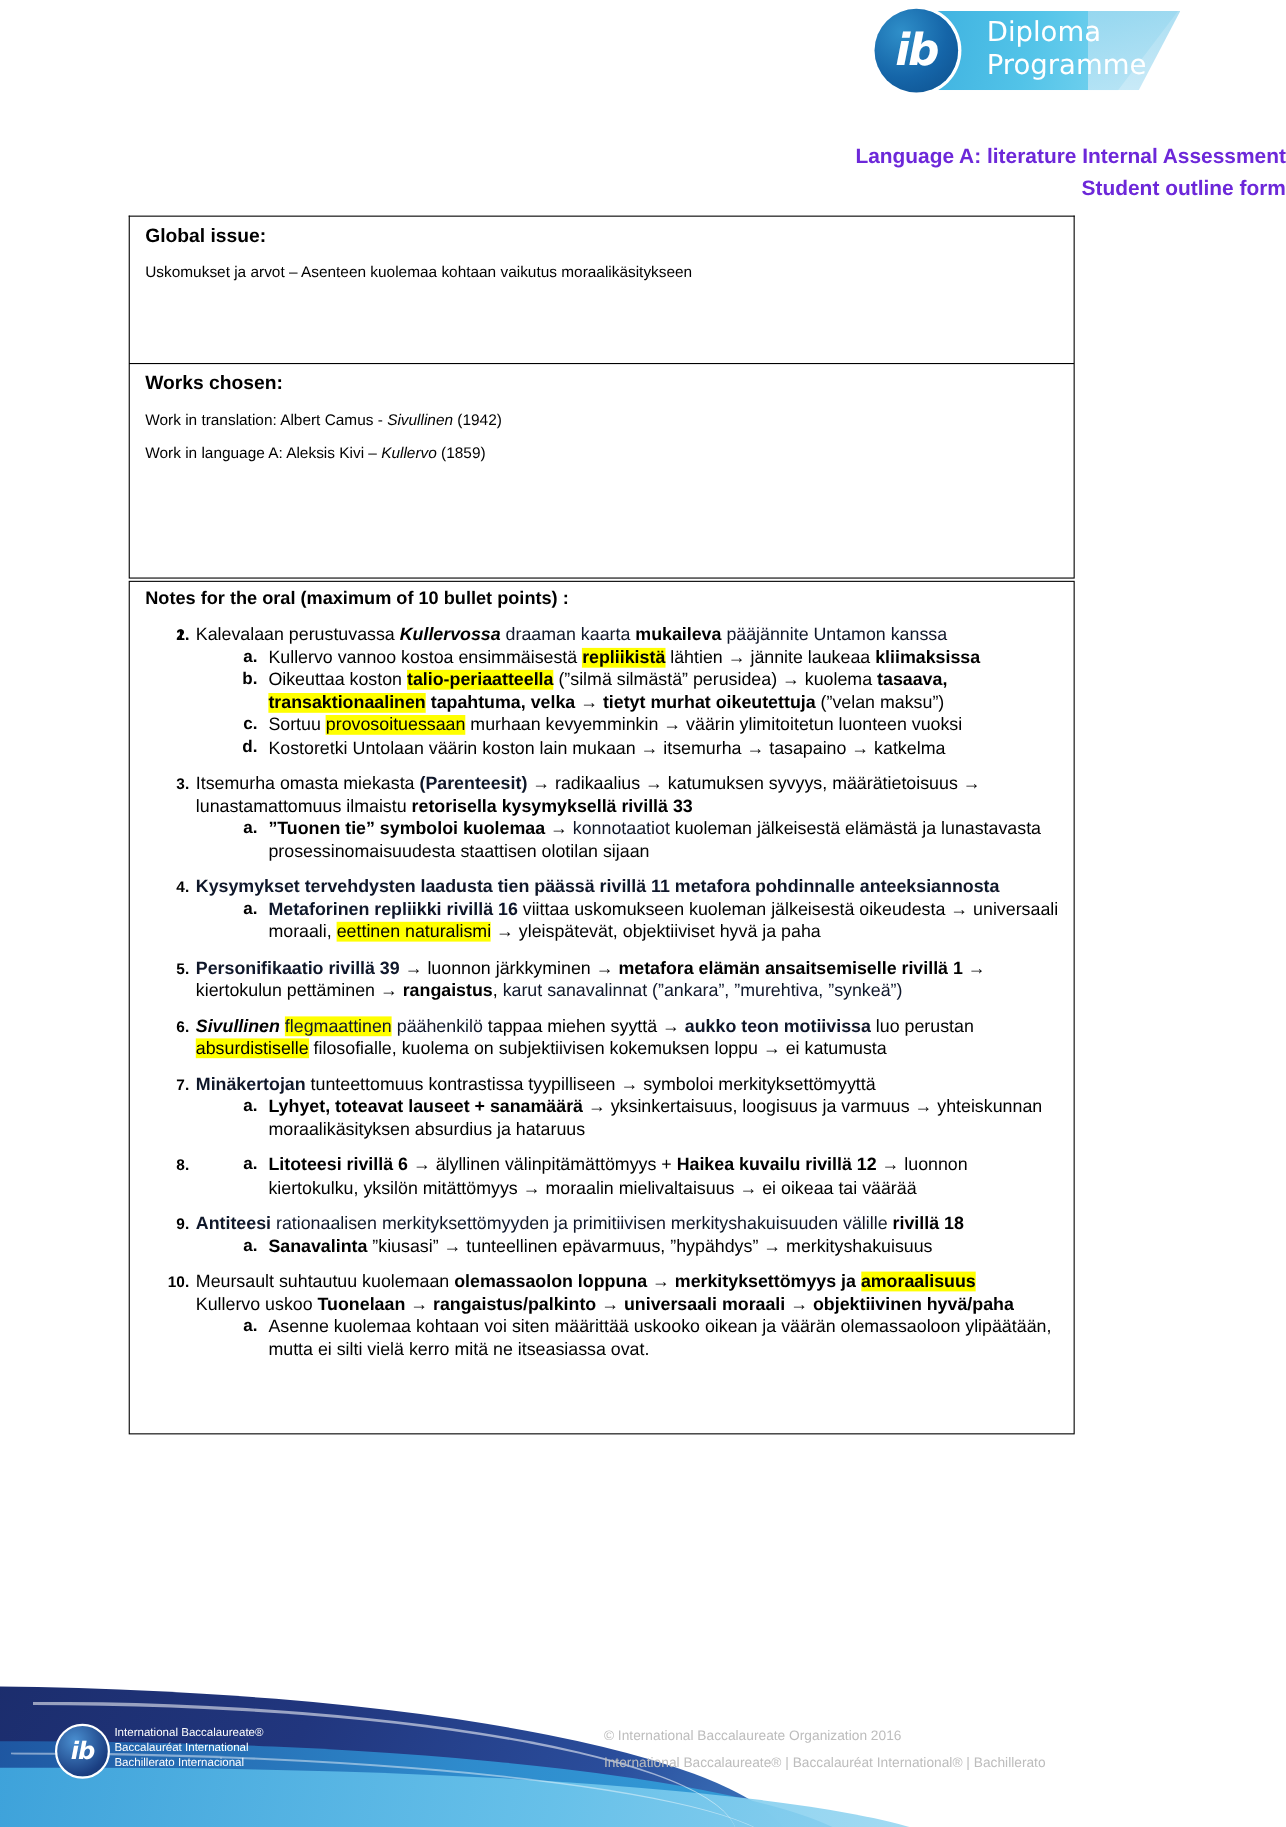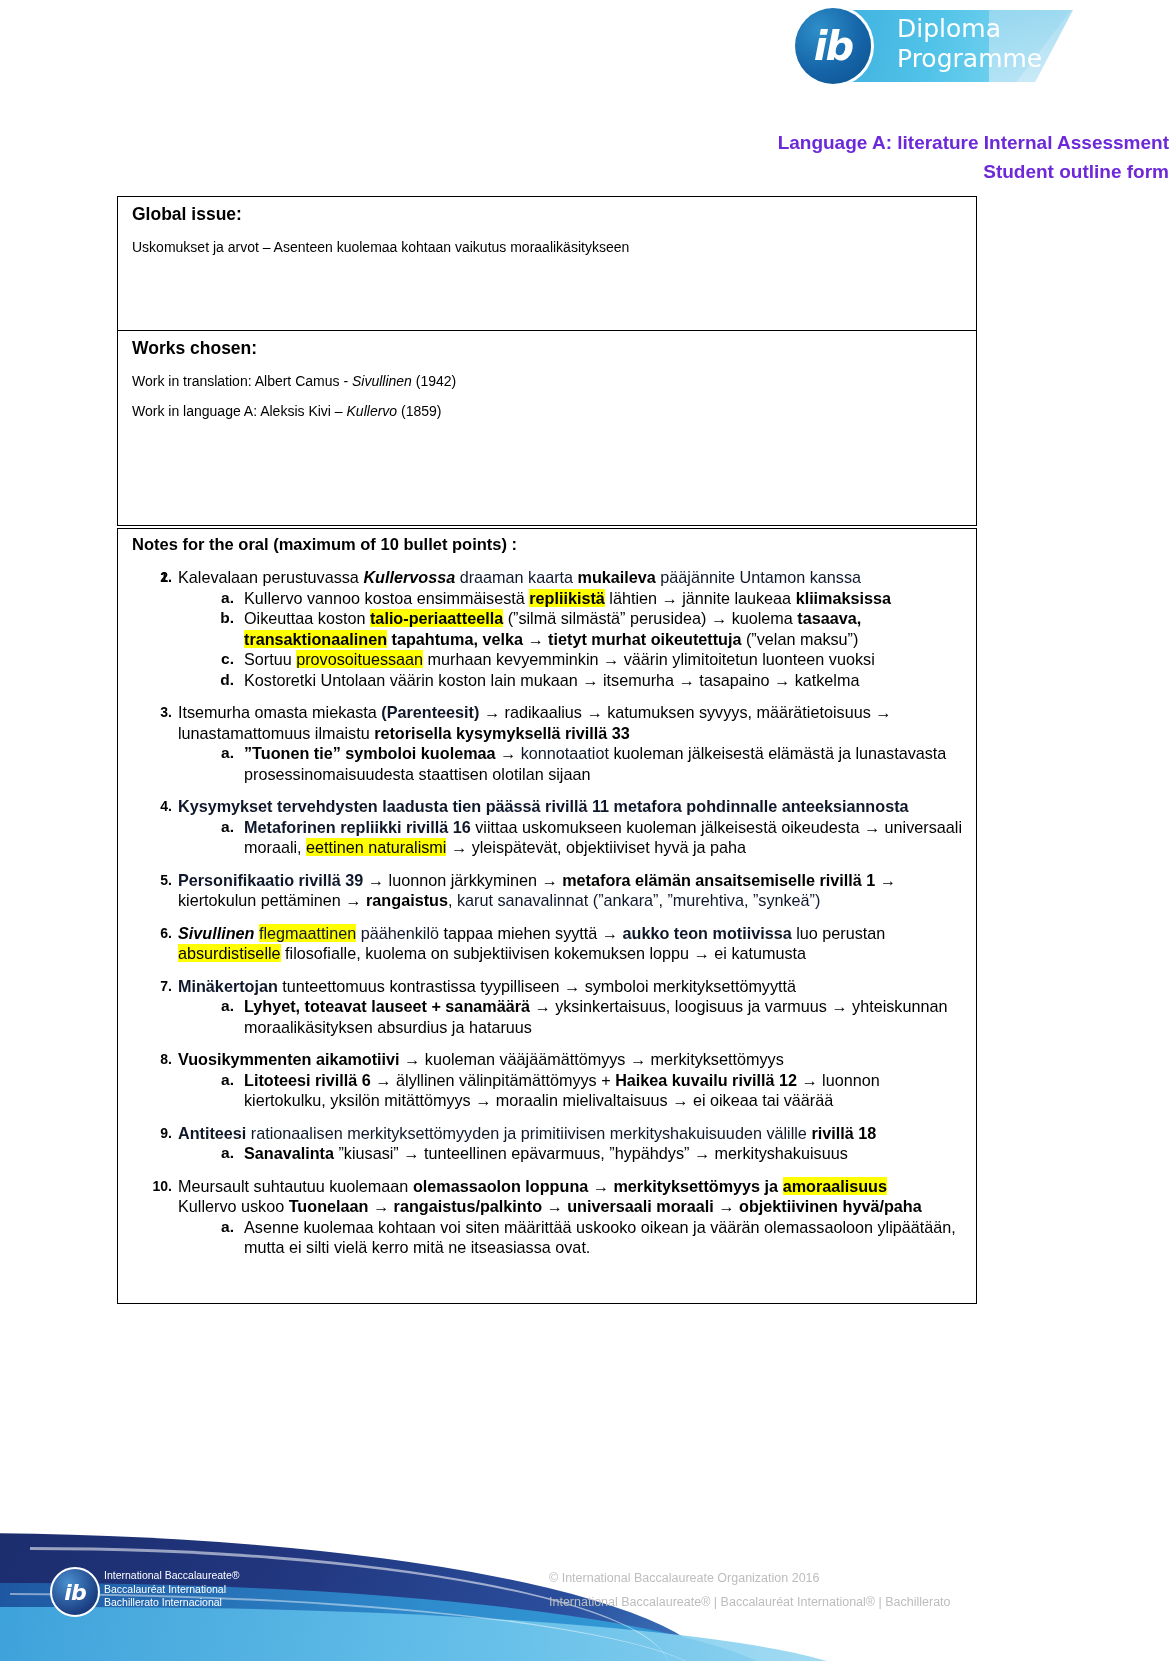--- a/index.html
+++ b/index.html
@@ -194,21 +194,21 @@
           <li><span class="num2">a.</span><span><b><span>”Tuonen tie” symboloi kuolemaa →</span></b><span class="blue"> konnotaatiot </span><span class="red">kuoleman jälkeisestä elämästä ja lunastavasta prosessinomaisuudesta staattisen olotilan sijaan</span></span></li>
         </ol></li>
       <li><span class="num">4.</span><span><b><span class="blue">Kysymykset tervehdysten laadusta tien päässä rivillä 11 metafora pohdinnalle anteeksiannosta</span></b></span><ol class="lvl2">
           <li><span class="num2">a.</span><span><b><span class="blue">Metaforinen repliikki rivillä 16</span></b><span class="red"> viittaa uskomukseen kuoleman jälkeisestä oikeudesta → universaali moraali, </span><span class="red hl">eettinen naturalismi</span><span> → </span><span class="red">yleispätevät, objektiiviset hyvä ja paha</span></span></li>
         </ol></li>
       <li><span class="num">5.</span><span><b><span class="blue">Personifikaatio rivillä 39</span></b><span> → </span><span class="red">luonnon järkkyminen</span><span> → </span><b><span>metafora elämän ansaitsemiselle rivillä 1 →</span></b><span> kiertokulun pettäminen → </span><b><span>rangaistus</span></b><span>, </span><span class="blue">karut sanavalinnat (”ankara”, ”murehtiva, ”synkeä”)</span></span></li>
       <li><span class="num">6.</span><span><i><b><span>Sivullinen</span></b></i><span> </span><span class="blue hl">flegmaattinen</span><span> </span><span class="blue">päähenkilö</span><span> tappaa miehen syyttä → </span><b><span class="blue">aukko teon motiivissa</span></b><span> </span><span class="red">luo perustan</span><span> </span><span class="red hl">absurdistiselle</span><span> </span><span class="red">filosofialle</span><span>, kuolema on subjektiivisen kokemuksen loppu → ei katumusta</span></span></li>
       <li><span class="num">7.</span><span><b><span class="blue">Minäkertojan</span></b><span> tunteettomuus kontrastissa tyypilliseen → </span><span class="red">symboloi merkityksettömyyttä</span></span><ol class="lvl2">
           <li><span class="num2">a.</span><span><b><span>Lyhyet, toteavat lauseet + sanamäärä →</span></b><span class="red"> yksinkertaisuus, loogisuus ja varmuus → yhteiskunnan moraalikäsityksen absurdius ja hataruus</span></span></li>
         </ol></li>
-      <li><span class="num">8.</span><span><b><span>Vuosikymmenten aikamotiivi →</span></b><span class="red"> kuoleman vääjäämättömyys → merkityksettömyys</span></span><ol class="lvl2">
+      <li><span class="num">8.</span><ol class="lvl2">
           <li><span class="num2">a.</span><span><b><span>Litoteesi rivillä 6 →</span></b><span class="red"> älyllinen välinpitämättömyys </span><span>+ </span><b><span>Haikea kuvailu rivillä 12 →</span></b><span class="red"> luonnon kiertokulku, yksilön mitättömyys → moraalin mielivaltaisuus → ei oikeaa tai väärää</span></span></li>
         </ol></li>
       <li><span class="num">9.</span><span><b><span class="blue">Antiteesi</span></b><span class="blue"> rationaalisen merkityksettömyyden ja primitiivisen merkityshakuisuuden välille </span><b><span>rivillä 18</span></b></span><ol class="lvl2">
           <li><span class="num2">a.</span><span><b><span>Sanavalinta</span></b><span> ”kiusasi” → </span><span class="red">tunteellinen epävarmuus</span><span>, ”hypähdys” → </span><span class="red">merkityshakuisuus</span></span></li>
         </ol></li>
       <li><span class="num">10.</span><span><span>Meursault suhtautuu kuolemaan </span><b><span>olemassaolon loppuna → merkityksettömyys ja </span></b><b><span class="hl">amoraalisuus</span></b><br><span>Kullervo uskoo </span><b><span>Tuonelaan → rangaistus/palkinto → universaali moraali → objektiivinen hyvä/paha</span></b></span><ol class="lvl2">
           <li><span class="num2">a.</span><span><span>Asenne kuolemaa kohtaan voi siten määrittää uskooko oikean ja väärän olemassaoloon ylipäätään, mutta ei silti vielä kerro mitä ne itseasiassa ovat.</span></span></li>
         </ol></li>
     </ol>
 </div>

